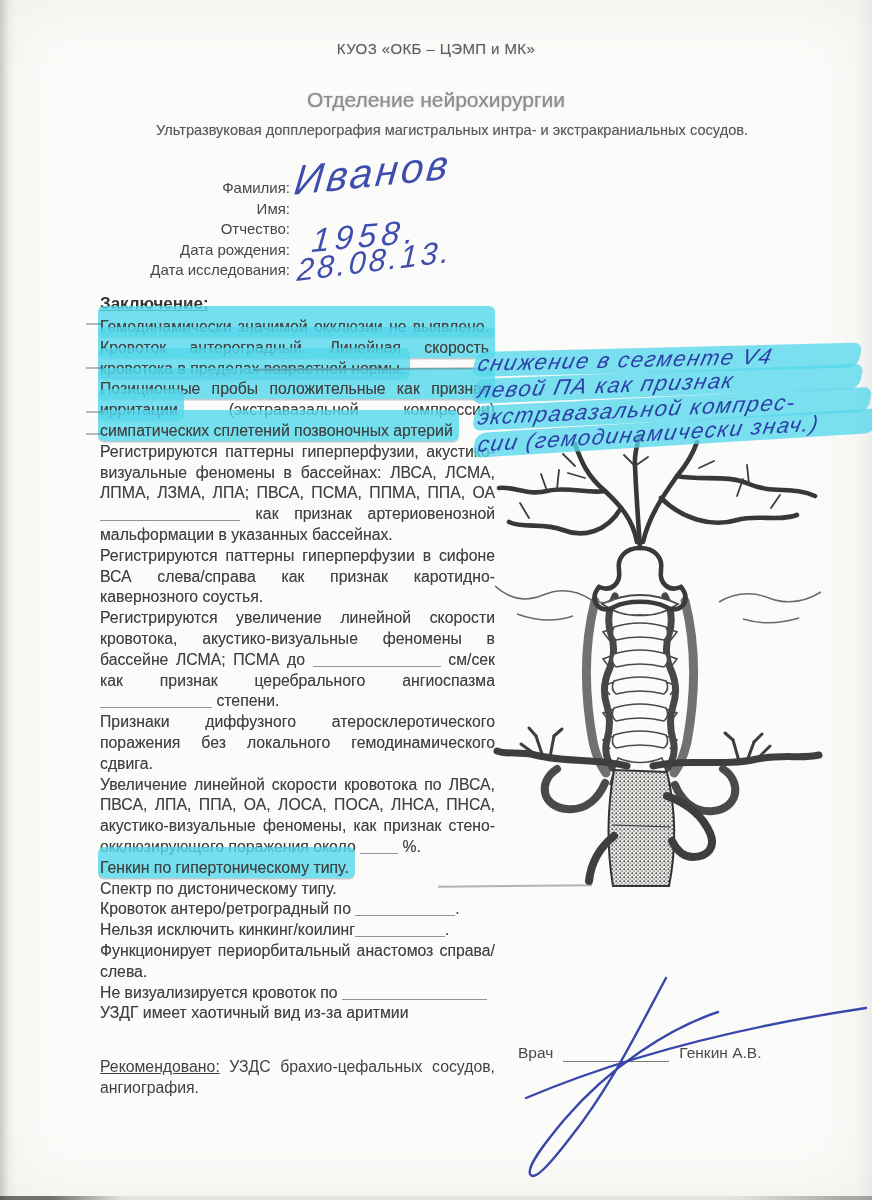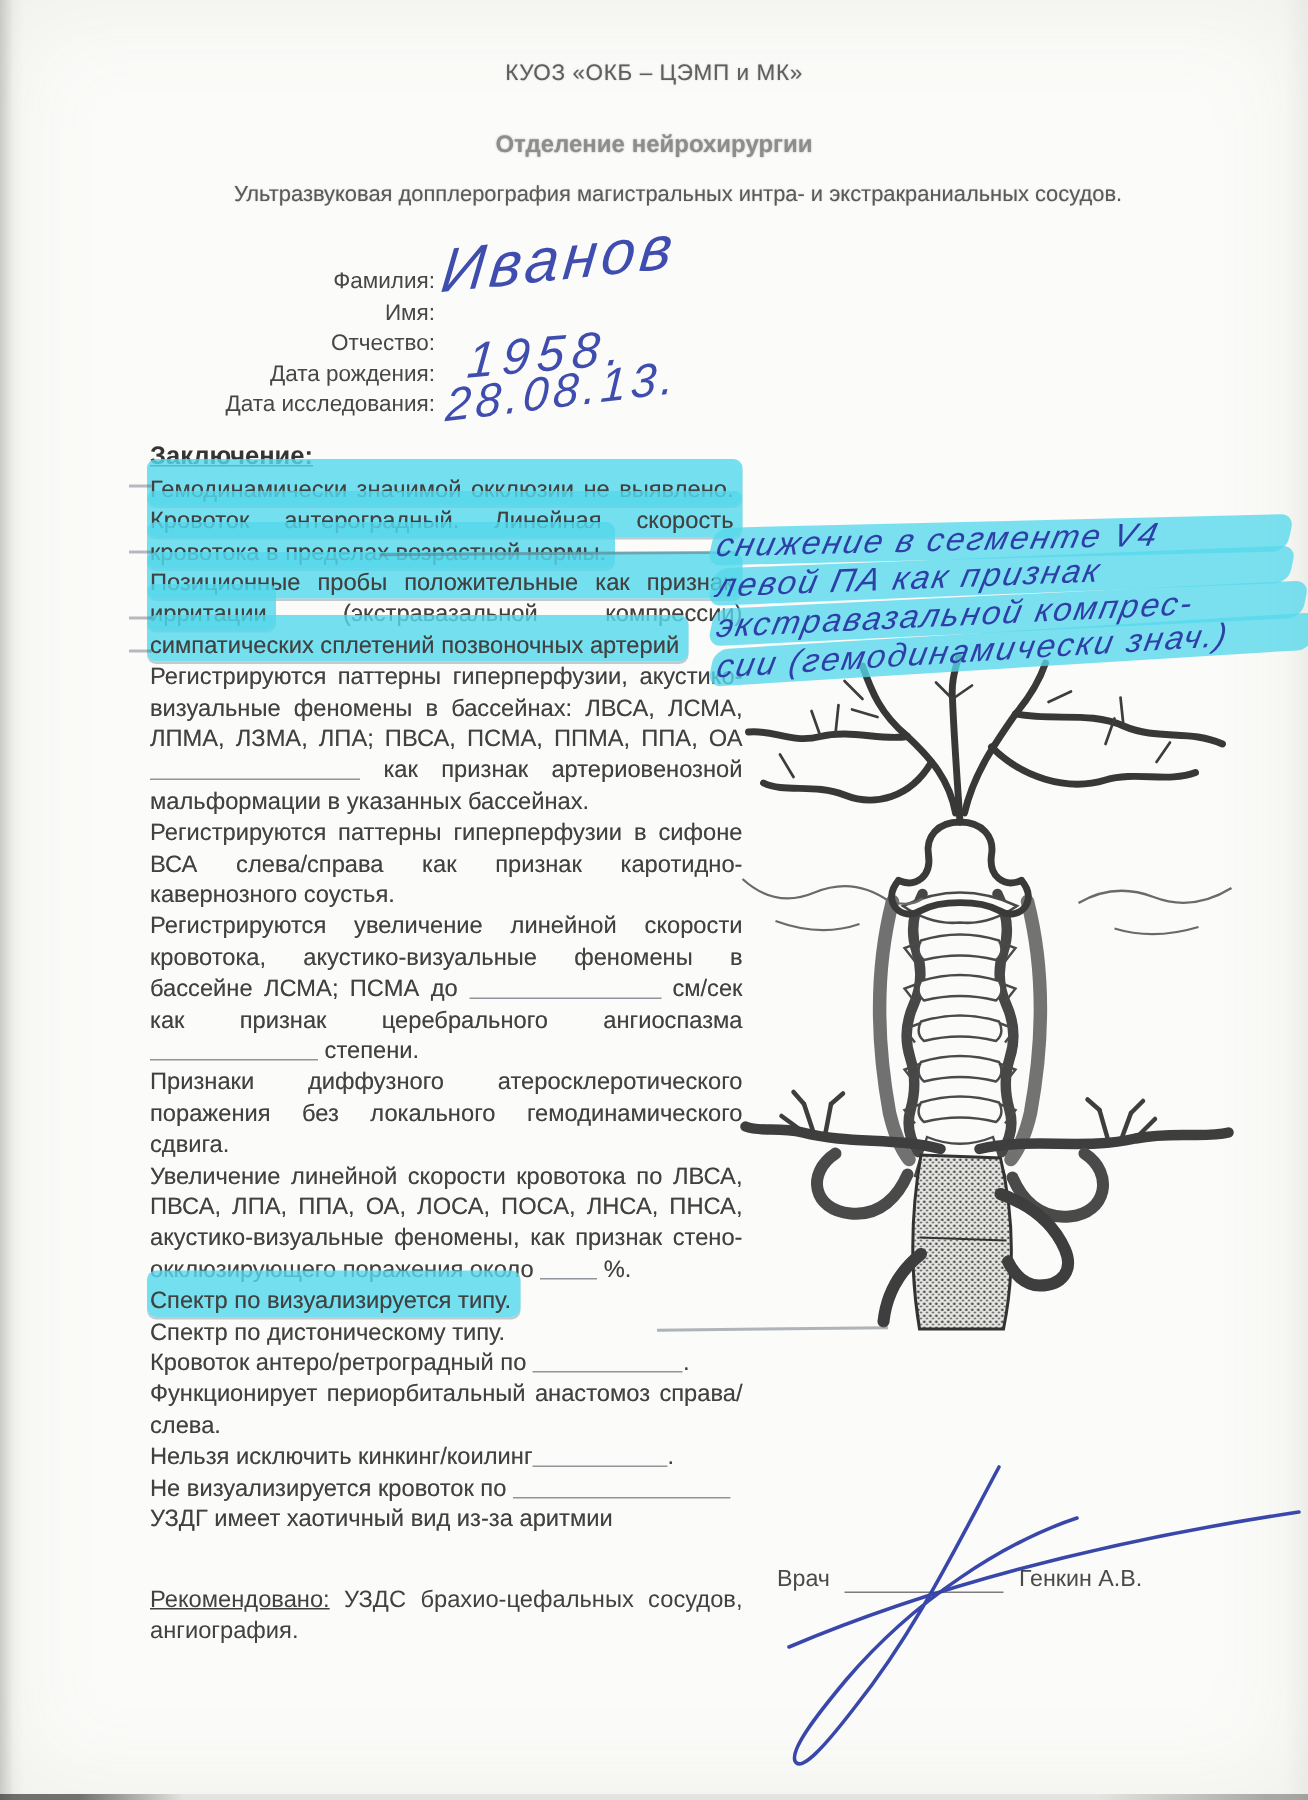--- a/index.html
+++ b/index.html
@@ -5,21 +5,21 @@
   html,body{margin:0;padding:0;background:#9a9a98;}
   .page{
     position:relative;width:872px;height:1200px;margin:0 auto;
     background:linear-gradient(90deg,#ececea 0px,#fbfbf9 16px,#fbfbf9 856px,#f3f3f0 872px);
     font-family:"Liberation Sans",sans-serif;color:#3f3f3f;overflow:hidden;
     box-shadow:inset 0 0 70px rgba(120,115,100,.10);
   }
   
   .h-org,.h-dept,.h-title{position:absolute;left:0;right:0;text-align:center;}
   .h-org{top:40px;font-size:15px;color:#5f5f5f;letter-spacing:.4px;text-shadow:0 0 1px rgba(120,120,120,.55);text-align:center;}
-  .h-dept{top:88px;font-size:16px;color:#8d8d8b;text-shadow:0 0 1.4px rgba(150,150,148,.8);font-weight:bold;}
+  .h-dept{top:88px;font-size:21px;color:#8d8d8b;text-shadow:0 0 1.4px rgba(150,150,148,.8);}
   .h-title{top:122px;font-size:14.6px;color:#5a5a5a;text-shadow:0 0 .8px rgba(110,110,110,.5);padding-left:32px;}
   
   .patient{position:absolute;left:100px;top:178px;width:190px;font-size:15px;color:#474747;}
   .prow{text-align:right;line-height:20.5px;white-space:nowrap;}
   
   .hw{position:absolute;color:#2e3fa8;font-style:italic;opacity:.92;transform-origin:left bottom;white-space:nowrap;}
   .hw-surname{left:292px;top:158px;font-size:41px;letter-spacing:3px;transform:rotate(-6deg) skewX(-12deg);}
   .hw-birth{left:310px;top:222px;font-size:33px;letter-spacing:5px;transform:rotate(-5deg) skewX(-10deg);}
   .hw-exam{left:296px;top:253px;font-size:31px;letter-spacing:3px;transform:rotate(-7deg) skewX(-10deg);}
   
@@ -84,25 +84,25 @@
   <div class="conclusion">
     <p class="c-head">Заключение:</p>
     <div>
         <p class="par"><span class="hl">Гемодинамически значимой окклюзии не выявлено. Кровоток антероградный. Линейная скорость кровотока в пределах возрастной нормы.</span></p>
         <p class="par"><span class="hl">Позиционные пробы положительные как признак ирритации</span><span> (экстравазальной компрессии) </span><span class="hl">симпатических сплетений позвоночных артерий</span></p>
         <p class="par"><span>Регистрируются паттерны гиперперфузии, акустико-визуальные феномены в бассейнах: ЛВСА, ЛСМА, ЛПМА, ЛЗМА, ЛПА; ПВСА, ПСМА, ППМА, ППА, ОА </span><span class="blank" style="width: 140px;"></span><span> как признак артериовенозной мальформации в указанных бассейнах.</span></p>
         <p class="par"><span>Регистрируются паттерны гиперперфузии в сифоне ВСА слева/справа как признак каротидно-кавернозного соустья.</span></p>
         <p class="par"><span>Регистрируются увеличение линейной скорости кровотока, акустико-визуальные феномены в бассейне ЛСМА; ПСМА до </span><span class="blank" style="width: 128px;"></span><span> см/сек как признак церебрального ангиоспазма </span><span class="blank" style="width: 112px;"></span><span> степени.</span></p>
         <p class="par"><span>Признаки диффузного атеросклеротического поражения без локального гемодинамического сдвига.</span></p>
         <p class="par"><span>Увеличение линейной скорости кровотока по ЛВСА, ПВСА, ЛПА, ППА, ОА, ЛОСА, ПОСА, ЛНСА, ПНСА, акустико-визуальные феномены, как признак стено-окклюзирующего поражения около </span><span class="blank" style="width: 38px;"></span><span> %.</span></p>
-        <p class="par"><span class="hl">Спектр по визуализируется типу.</span></p>
+        <p class="par"><span class="hl">Генкин по гипертоническому типу.</span></p>
         <p class="par"><span>Спектр по дистоническому типу.</span></p>
         <p class="par"><span>Кровоток антеро/ретроградный по </span><span class="blank" style="width: 100px;"></span><span>.</span></p>
+        <p class="par"><span>Нельзя исключить кинкинг/коилинг</span><span class="blank" style="width: 90px;"></span><span>.</span></p>
         <p class="par"><span>Функционирует периорбитальный анастомоз справа/слева.</span></p>
-        <p class="par"><span>Нельзя исключить кинкинг/коилинг</span><span class="blank" style="width: 90px;"></span><span>.</span></p>
         <p class="par"><span>Не визуализируется кровоток по </span><span class="blank" style="width: 145px;"></span></p>
         <p class="par"><span>УЗДГ имеет хаотичный вид из-за аритмии</span></p>
       </div>
   </div>
 
   <div class="note">
       <span class="note-line">снижение в сегменте V4</span>
       <span class="note-line">левой ПА как признак</span>
       <span class="note-line">экстравазальной компрес-</span>
       <span class="note-line">сии (гемодинамически знач.)</span>

